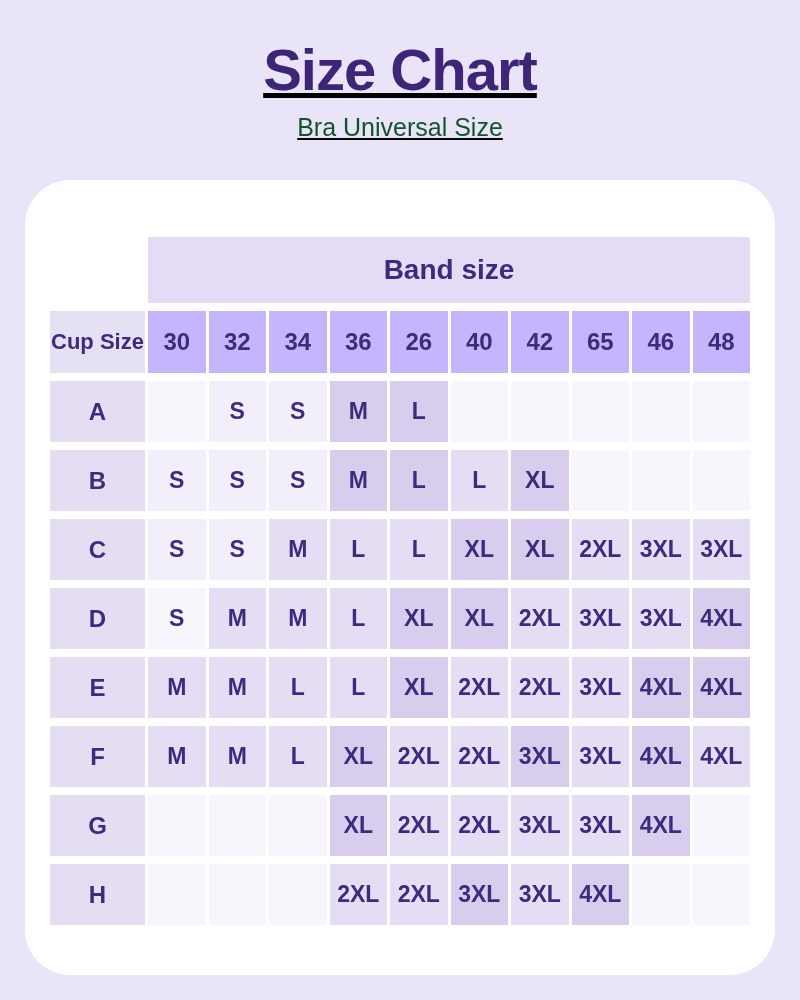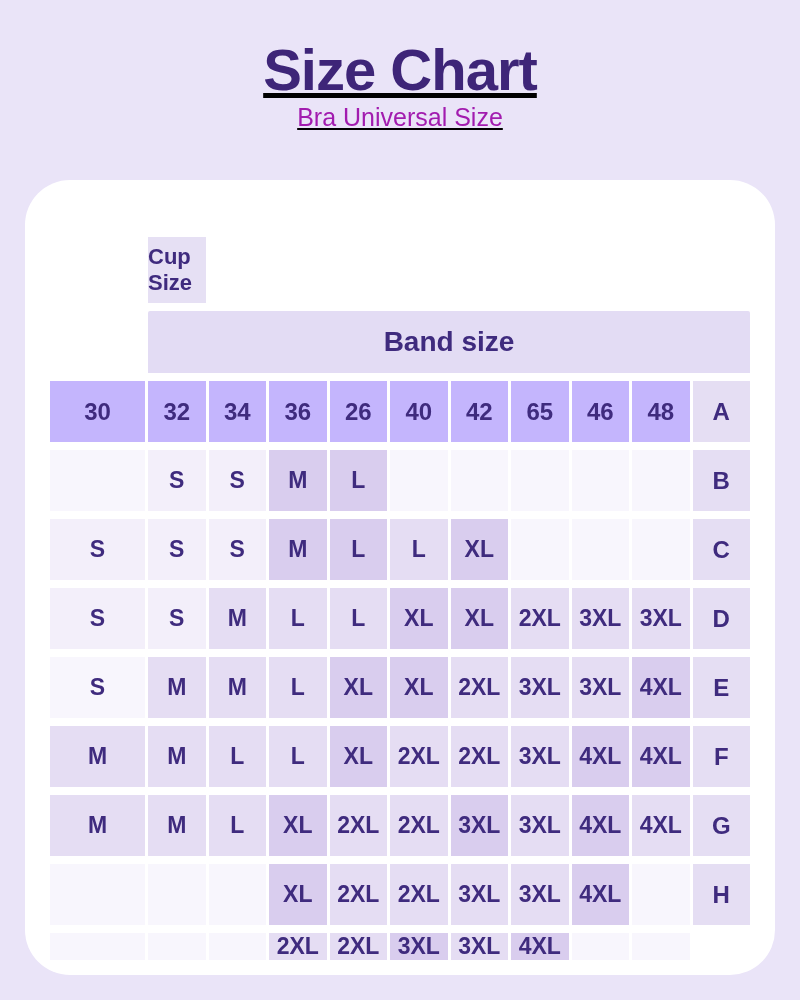--- a/index.html
+++ b/index.html
@@ -12,23 +12,24 @@
   }
   .header { text-align: center; text-decoration: underline; }
   .title {
     padding-top: 36px;
     font-size: 58px;
     font-weight: 700;
     letter-spacing: -1px;
     color: #3E2578;
   }
   .subtitle {
+    margin-top: 10px;
     font-size: 25px;
     font-weight: 500;
-    color: #a21caf;
+    color: #14532d;
   }
   .card {
     position: absolute;
     left: 25px; top: 180px;
     width: 750px; height: 795px;
     background: #FFFFFF;
     border-radius: 45px;
   }
   .grid {
     position: absolute;
@@ -70,22 +71,22 @@
 <body>
 
 <div class="header">
   <div class="title">Size Chart</div>
   <div class="subtitle">Bra Universal Size</div>
 </div>
 
 <div class="card">
   <div class="grid" id="grid">
       <div class="cell corner"></div>
+      <div class="cell band-header">Band size</div>
       <div class="cell cup-header">Cup Size</div>
-      <div class="cell band-header">Band size</div>
       <div class="cell num-header">30</div>
       <div class="cell num-header">32</div>
       <div class="cell num-header">34</div>
       <div class="cell num-header">36</div>
       <div class="cell num-header">26</div>
       <div class="cell num-header">40</div>
       <div class="cell num-header">42</div>
       <div class="cell num-header">65</div>
       <div class="cell num-header">46</div>
       <div class="cell num-header">48</div>

